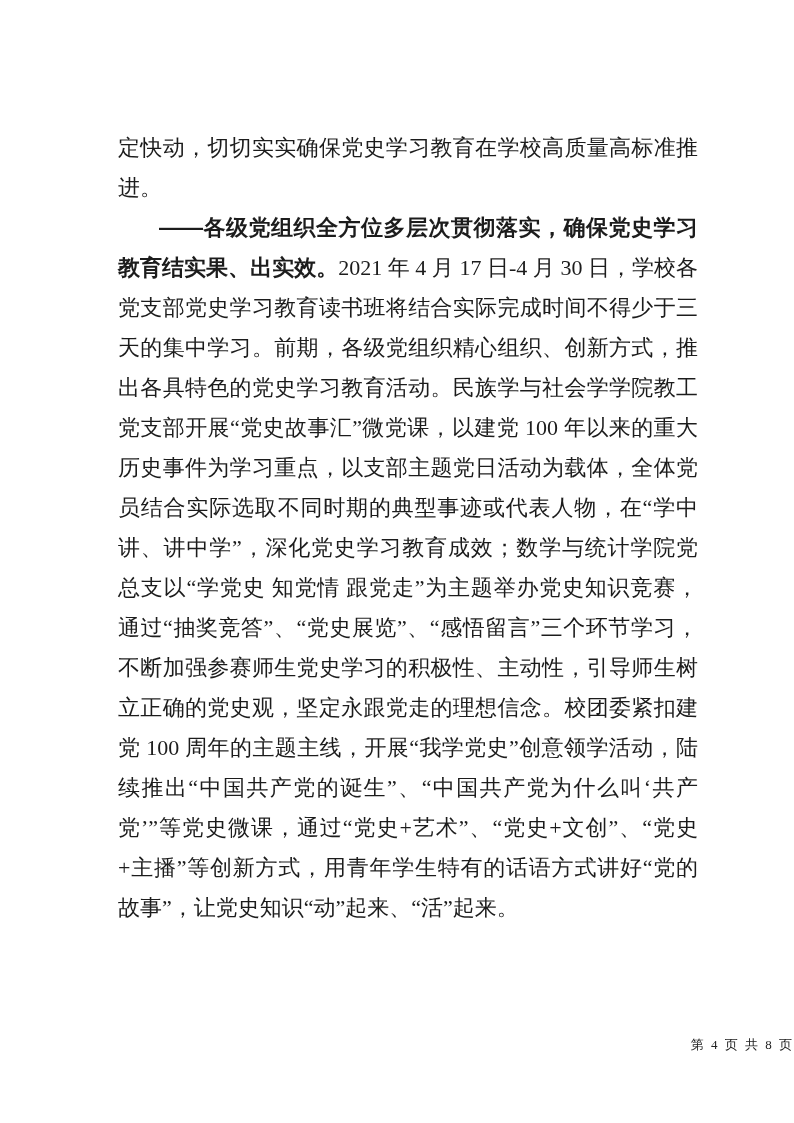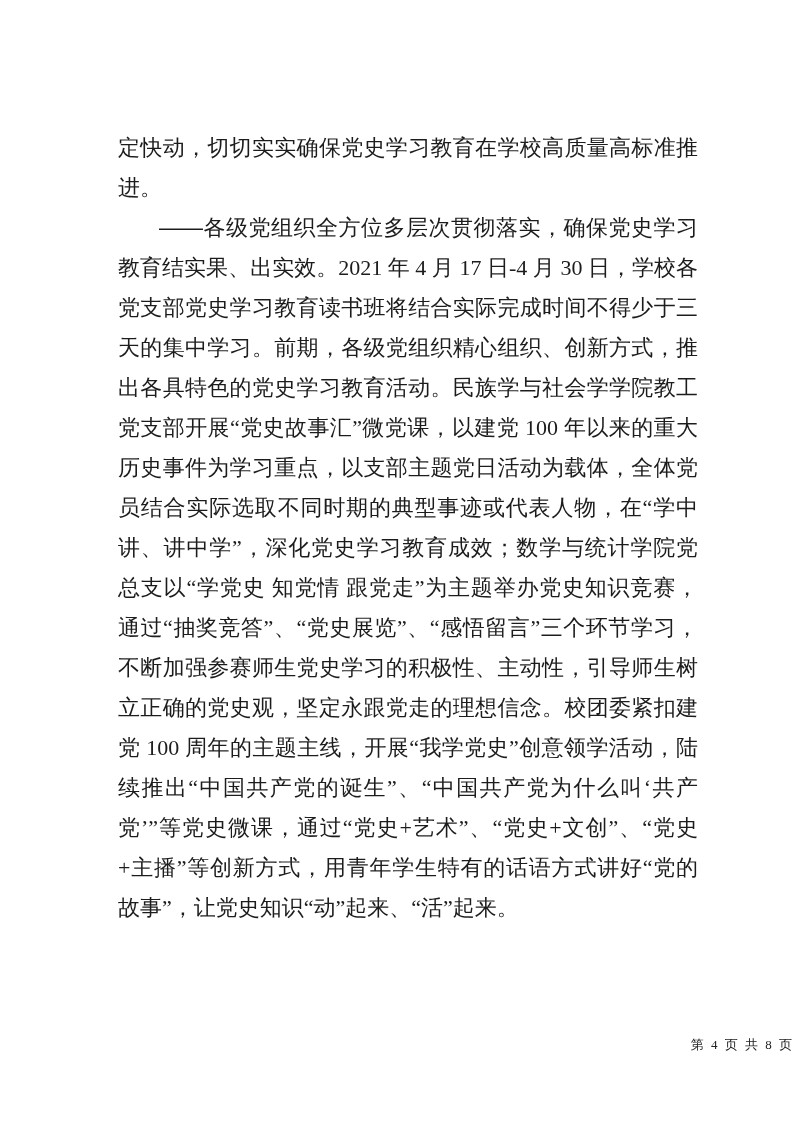--- a/index.html
+++ b/index.html
@@ -35,21 +35,21 @@
   }
   .para.indent {
     text-indent: 41px;
   }
   .run {
     font-family: "Liberation Serif", "DejaVu Serif", serif;
     font-weight: normal;
   }
   .run.bold {
     font-family: "Liberation Sans", "DejaVu Sans", sans-serif;
-    font-weight: normal;
+    font-weight: bold;
   }
   .footer {
     position: absolute;
     left: 0;
     right: 0;
     top: 1036px;
     text-align: right;
     font-size: 13px;
     letter-spacing: 2px;
     color: #222222;

